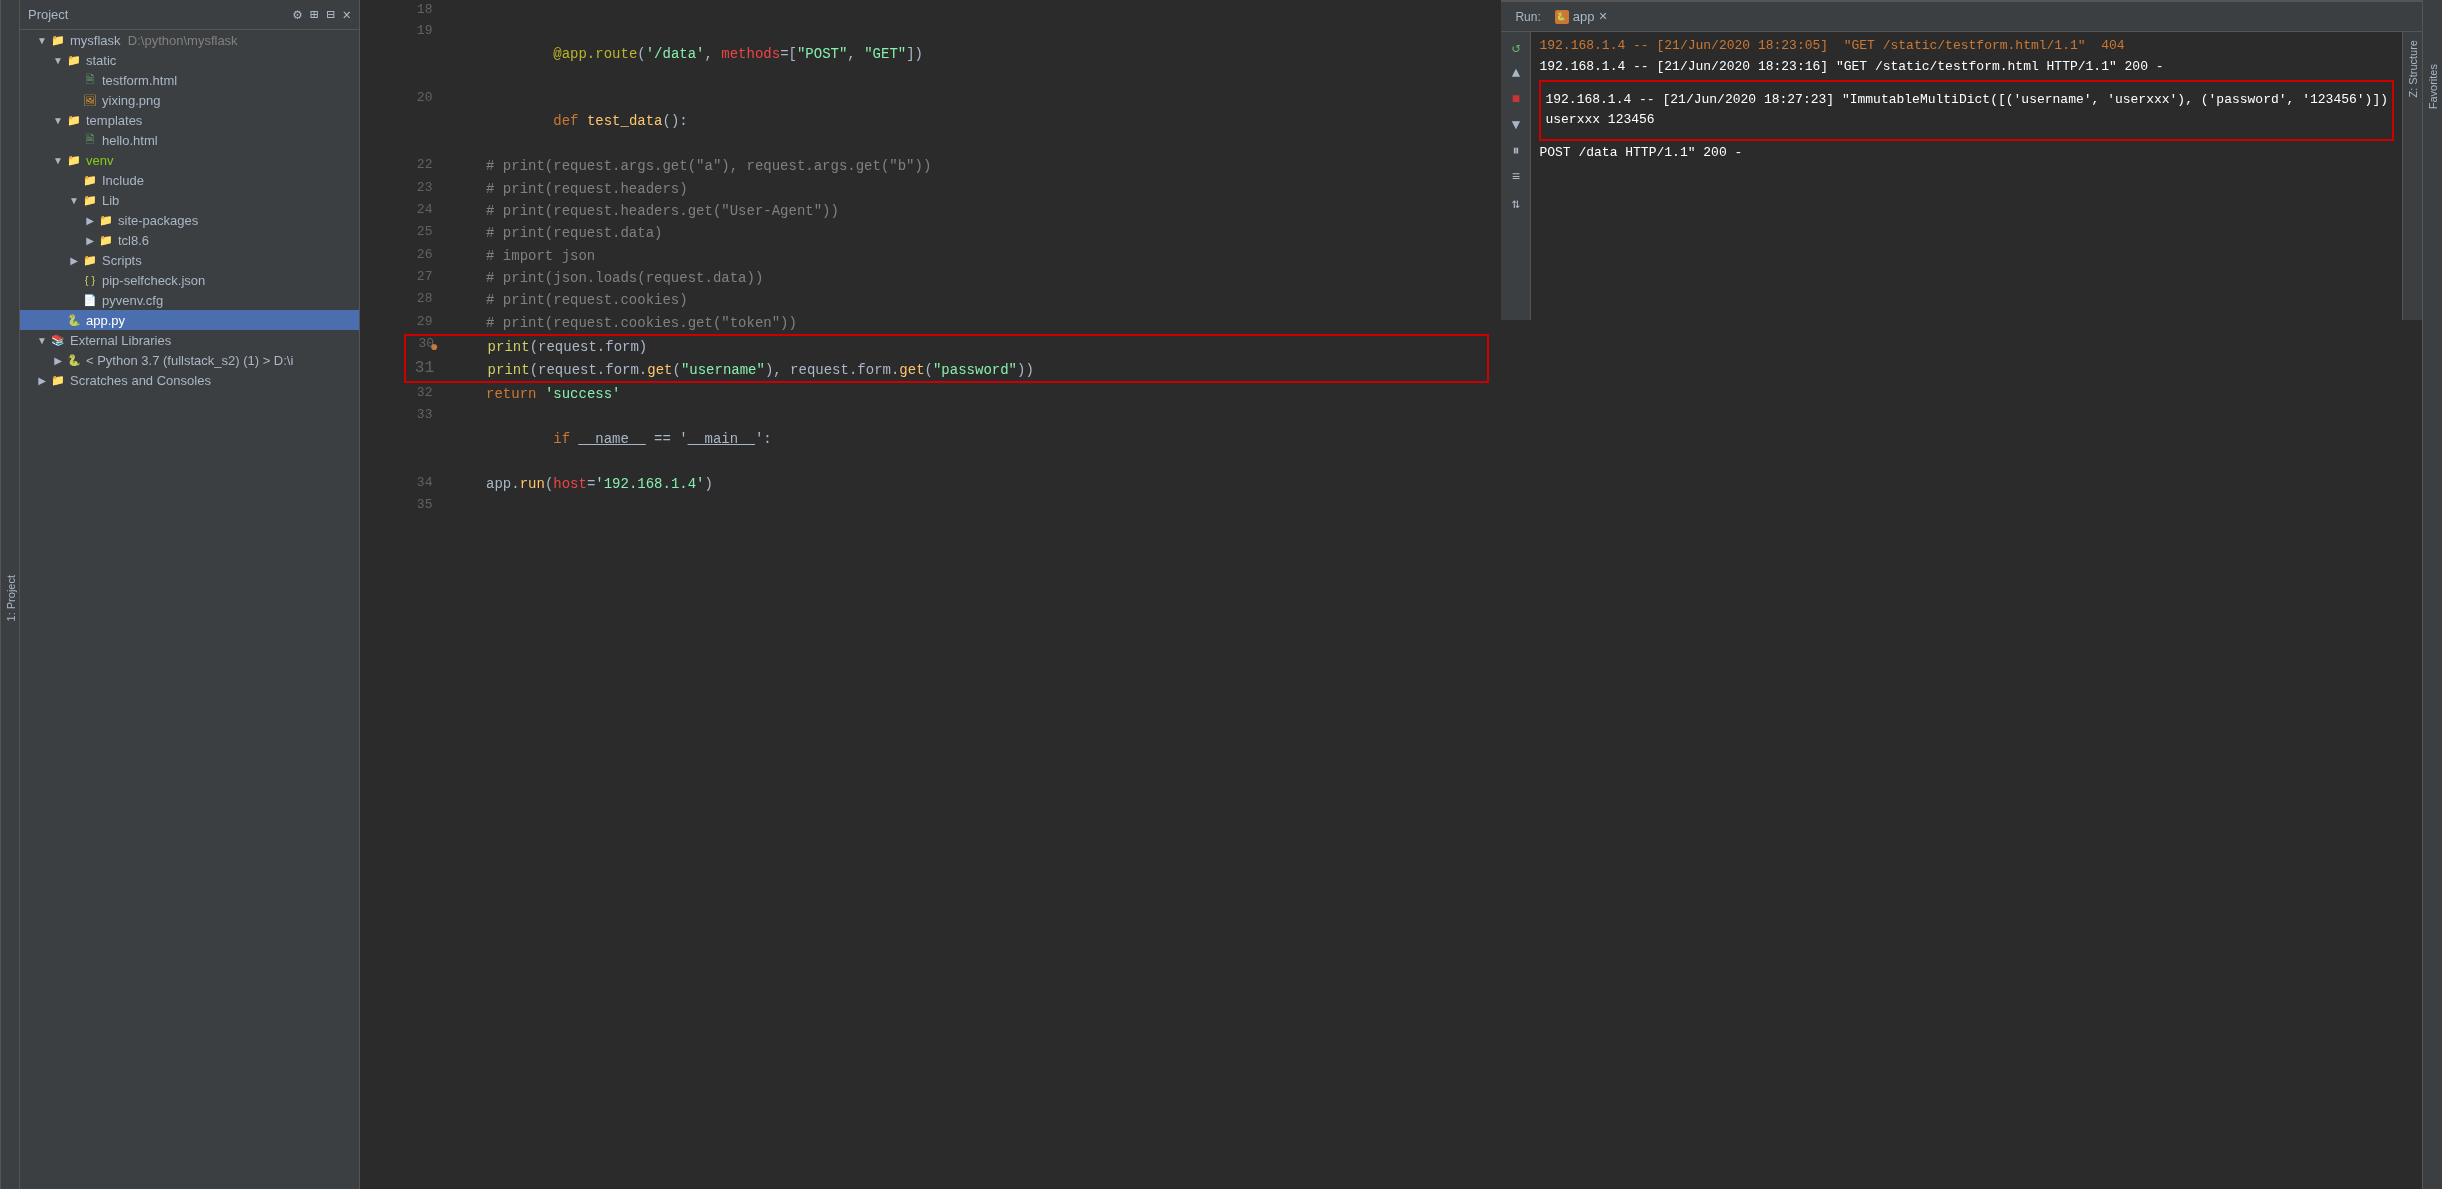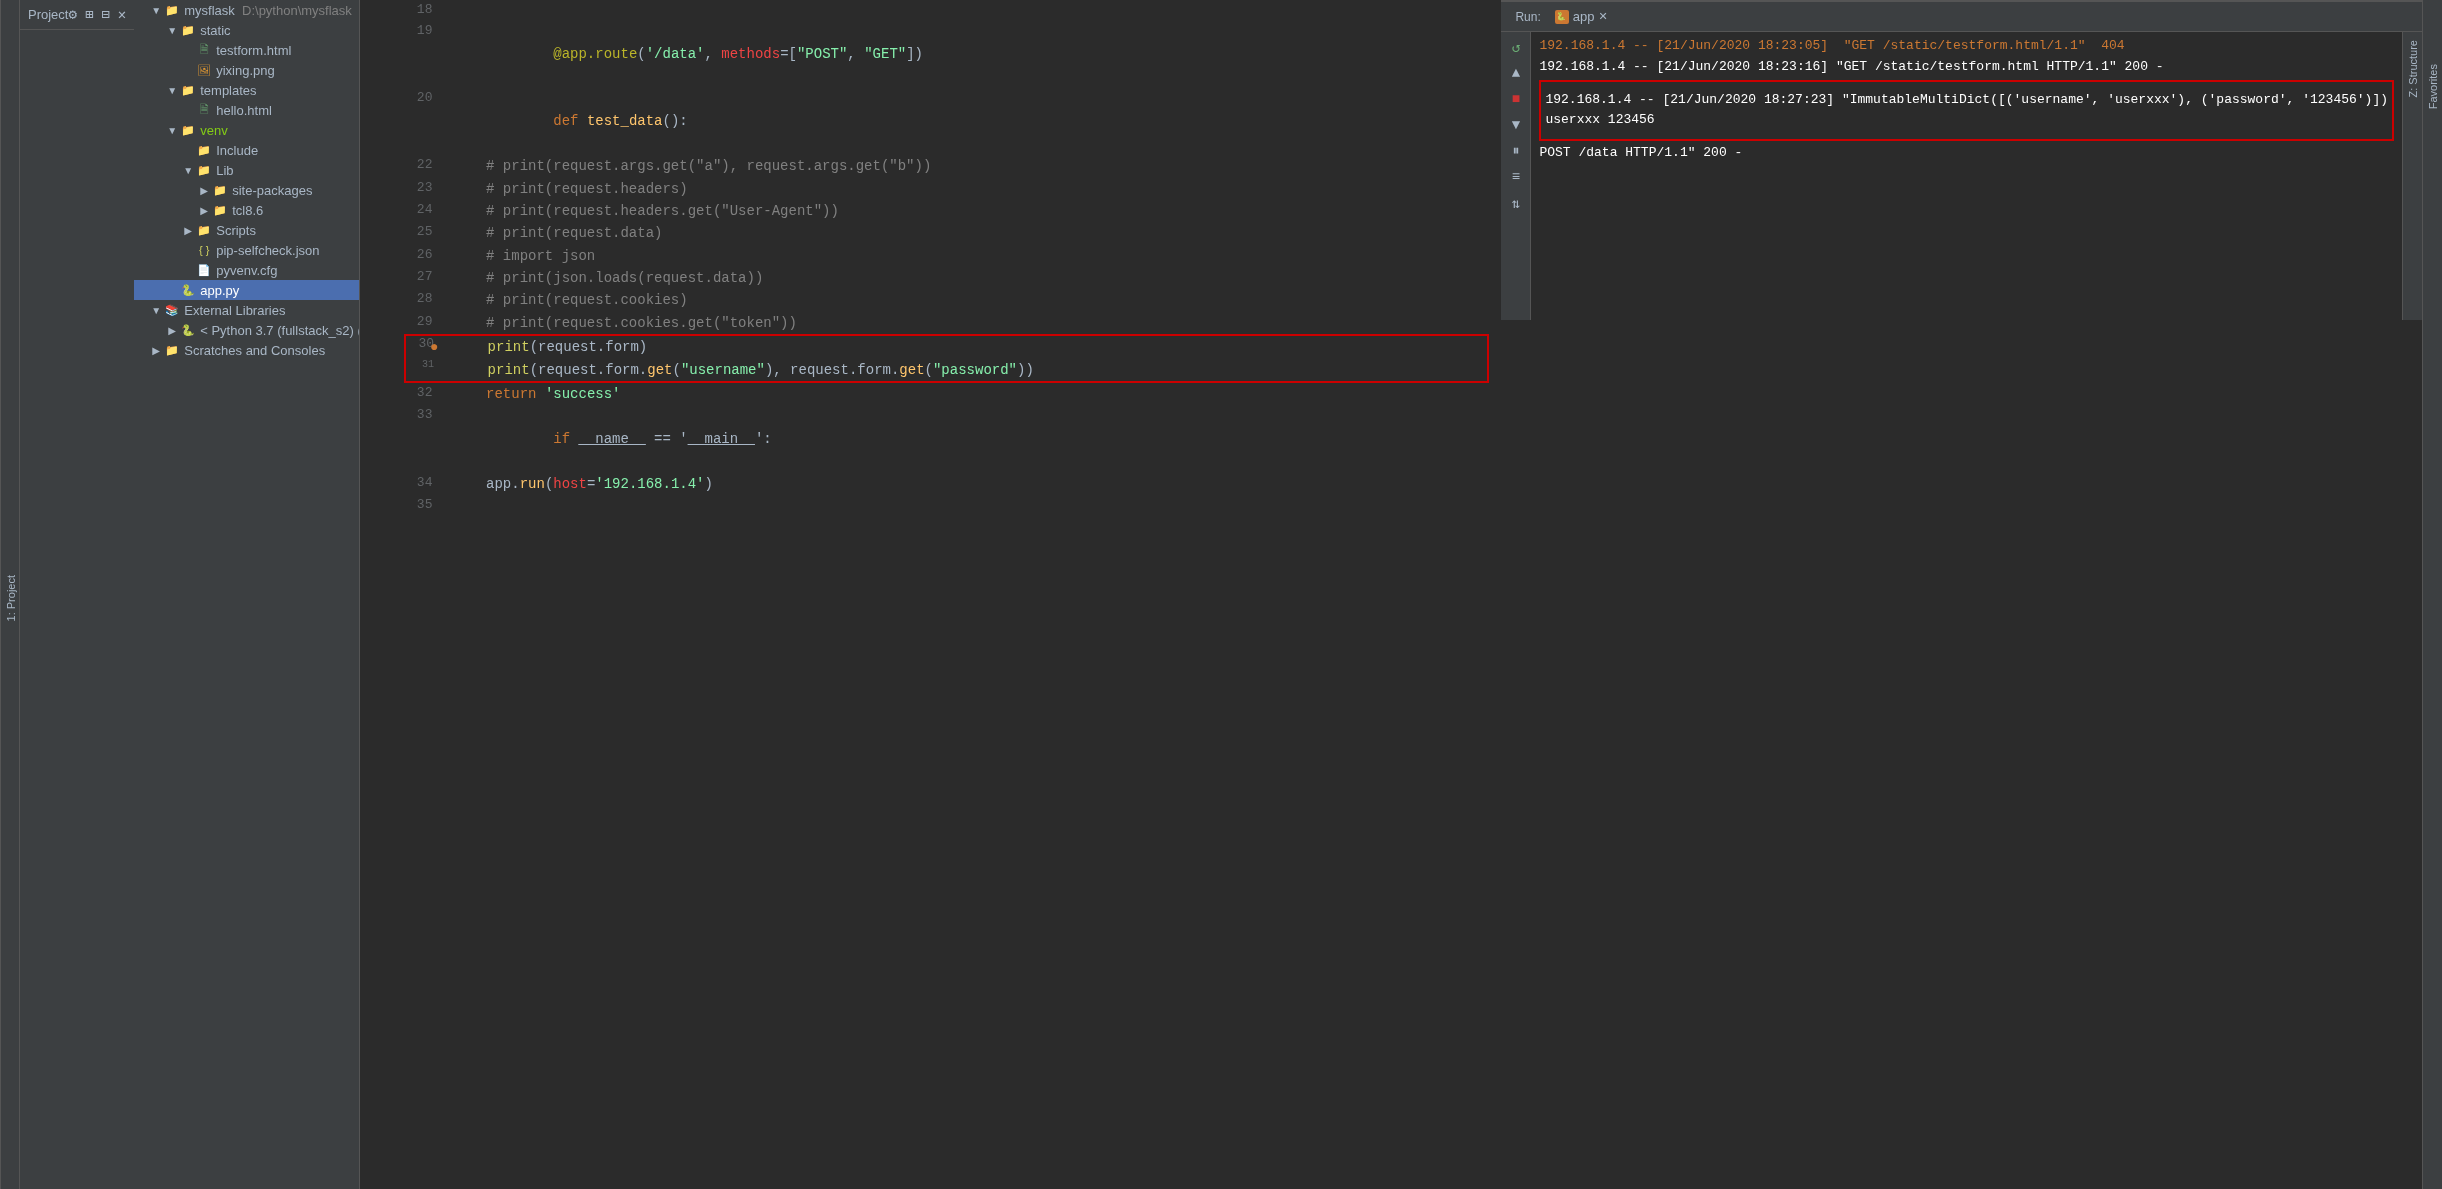--- a/index.html
+++ b/index.html
@@ -13,21 +13,21 @@
       height: 1189px;
       overflow: hidden;
     }
 
     
     .sidebar {
       width: 340px;
       min-width: 340px;
       background: #3c3f41;
       display: flex;
-      flex-direction: row;
+      flex-direction: column;
       border-right: 1px solid #555;
       position: relative;
       overflow-y: auto;
     }
 
     .sidebar-top-bar {
       background: #3c3f41;
       border-bottom: 1px solid #555;
       padding: 4px 8px;
       display: flex;
@@ -461,21 +461,21 @@
               
               <div style="display:flex; align-items:flex-start;">
                 <div class="line-number" style="min-width:40px; padding: 0 12px 0 8px; color:#606366; font-size:13px; background:#2b2b2b; display:inline-block;">30</div>
                 <div style="position:relative; display:flex; align-items:center;">
                   <span style="color:#cc7832; font-size:14px; position:absolute; left:-16px;">●</span>
                   <span class="line-content" style="padding:0 8px;">    <span class="kw-yellow">print</span>(request.<span style="color:#a9b7c6;">form</span>)</span>
                 </div>
               </div>
               
               <div style="display:flex; align-items:flex-start;">
-                <div class="line-number" style="min-width:40px; padding: 0 12px 0 8px; color:#606366; font-size:10px; background:#2b2b2b; display:inline-block;">31</div>
+                <div class="line-number" style="min-width:40px; padding: 0 12px 0 8px; color:#606366; font-size:16px; background:#2b2b2b; display:inline-block;">31</div>
                 <div style="display:flex; align-items:center;">
                   <span class="line-content" style="padding:0 8px;">    <span class="kw-yellow">print</span>(request.<span style="color:#a9b7c6;">form</span>.<span style="color:#ffc66d;">get</span>(<span class="str-green">"username"</span>), request.<span style="color:#a9b7c6;">form</span>.<span style="color:#ffc66d;">get</span>(<span class="str-green">"password"</span>))</span>
                 </div>
               </div>
             </div>
           </td>
         </tr>
 
         <tr class="line-row">
           <td class="line-number">32</td>

